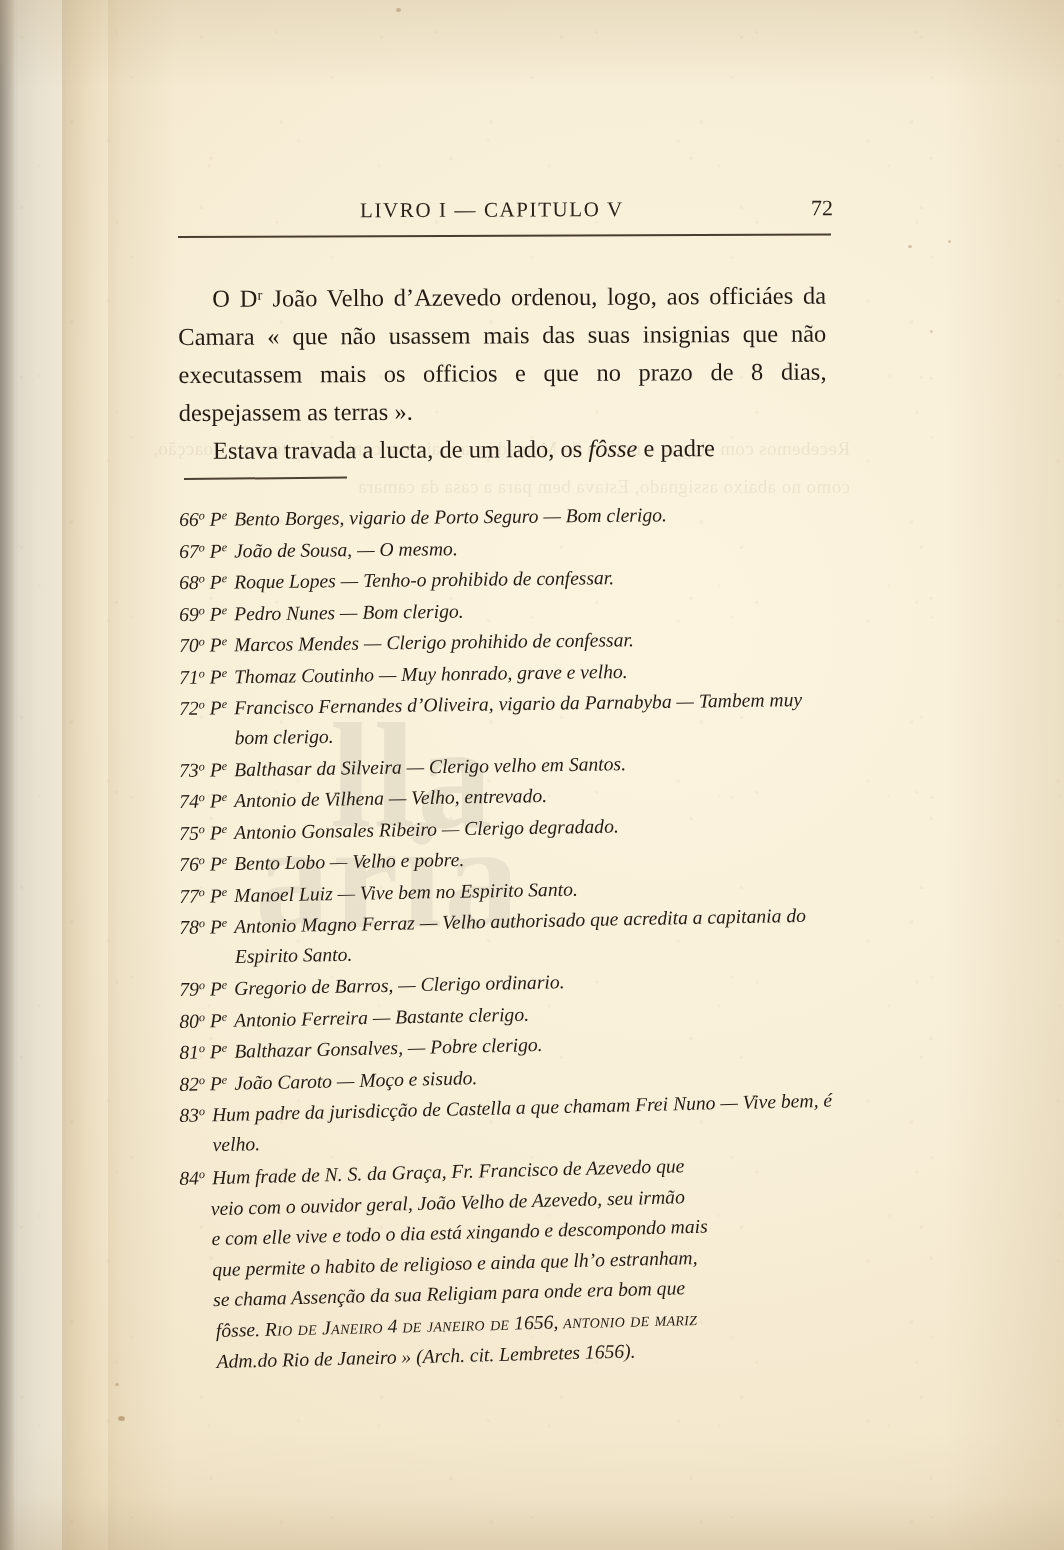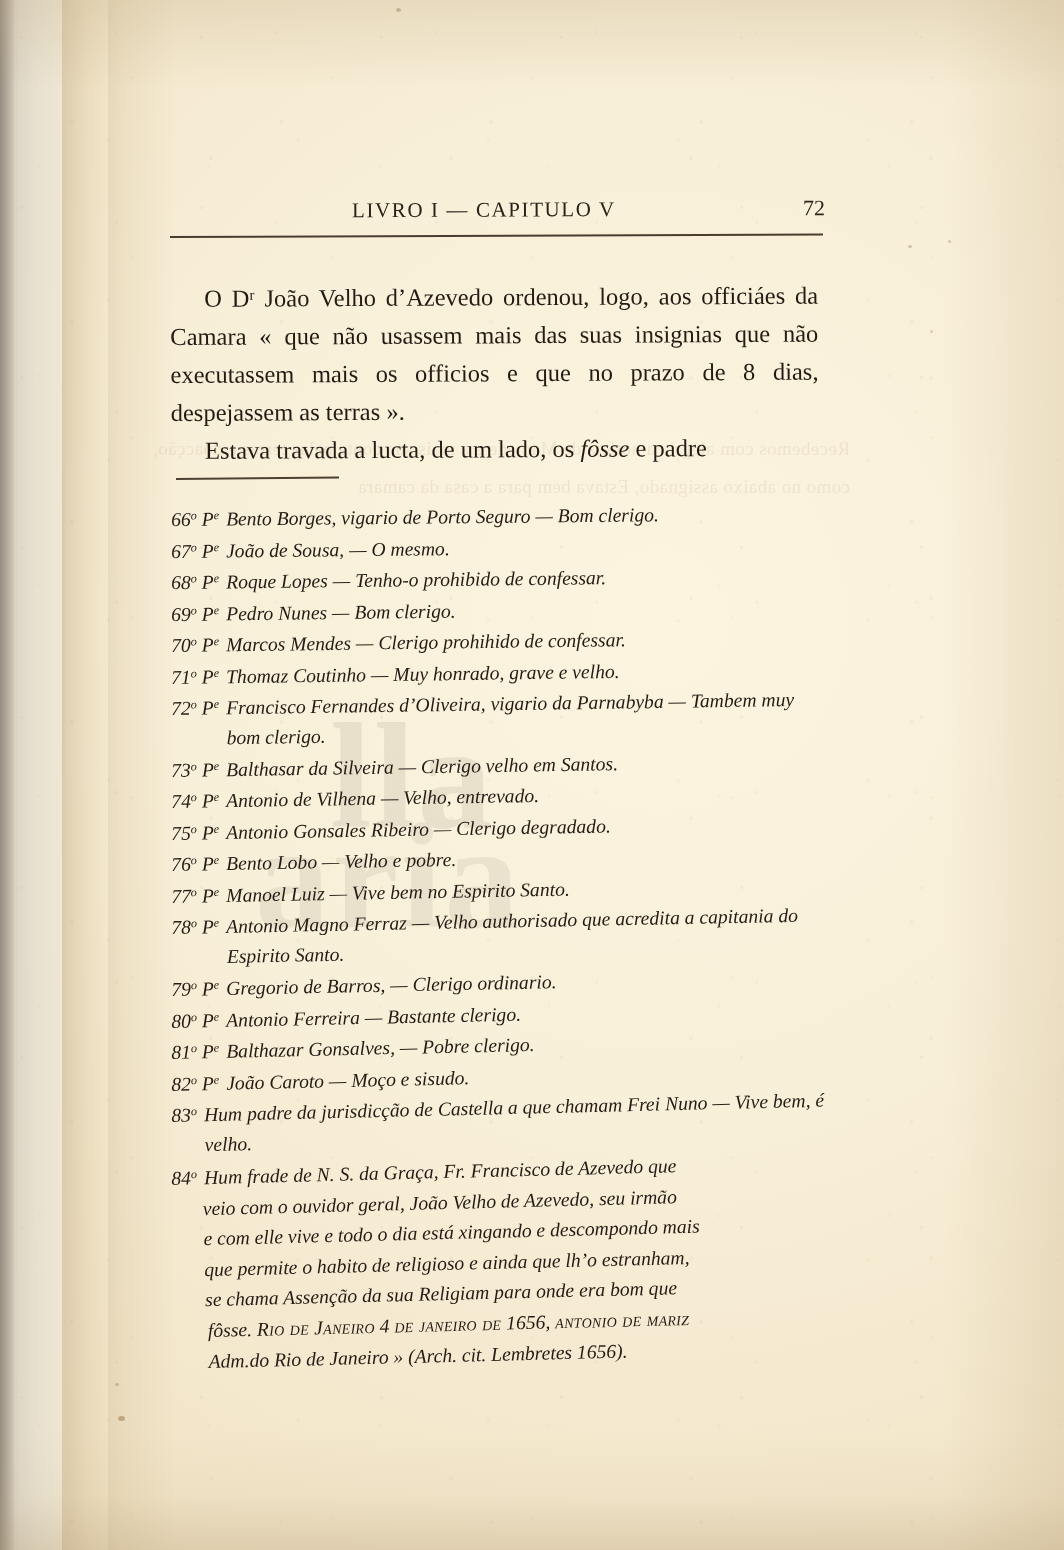--- a/index.html
+++ b/index.html
@@ -72,21 +72,21 @@
     letter-spacing:2px;pointer-events:none;white-space:nowrap;
     font-family:"Liberation Serif",serif;
   }
   .watermark2{
     position:absolute;left:255px;top:790px;
     font-size:150px;font-weight:700;color:#6e6a62;opacity:.10;
     letter-spacing:2px;pointer-events:none;white-space:nowrap;
     font-family:"Liberation Serif",serif;
   }
   
-  .page-inner{position:absolute;left:8px;top:0;width:864px;height:1550px;}
+  .page-inner{position:absolute;left:16px;top:0;width:864px;height:1550px;}
   .runhead{
     position:absolute;left:162px;top:198px;width:655px;
     display:flex;justify-content:space-between;align-items:baseline;
     font-size:21px;letter-spacing:1.6px;color:#2b2219;
     transform:rotate(-0.25deg);transform-origin:left center;
   }
   .runhead .title{padding-left:182px;}
   .runhead .folio{letter-spacing:0;font-size:22px;}
   .rule-head{
     position:absolute;left:162px;top:236px;width:653px;height:0;

